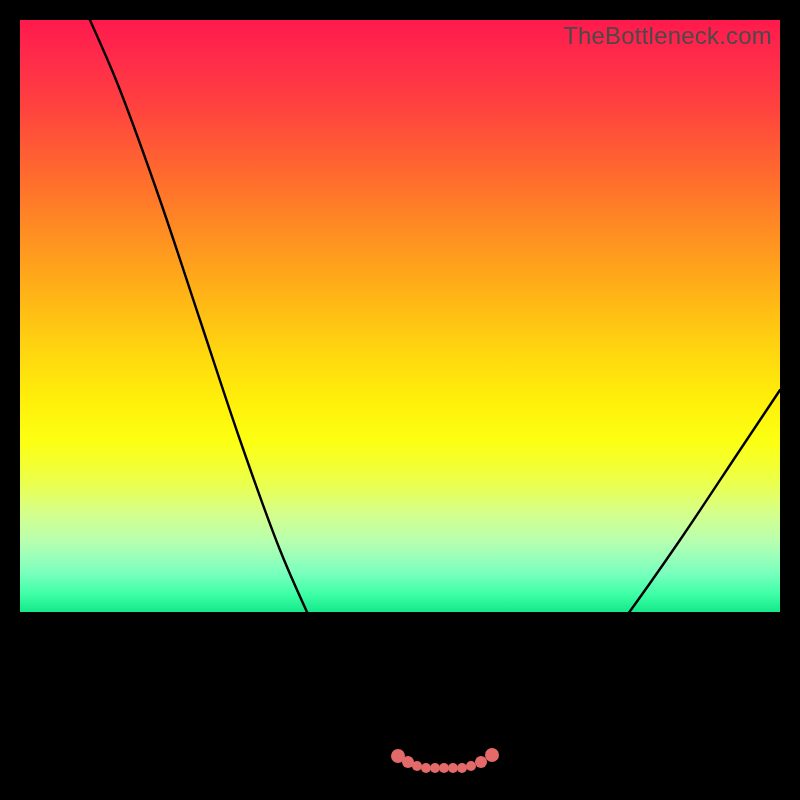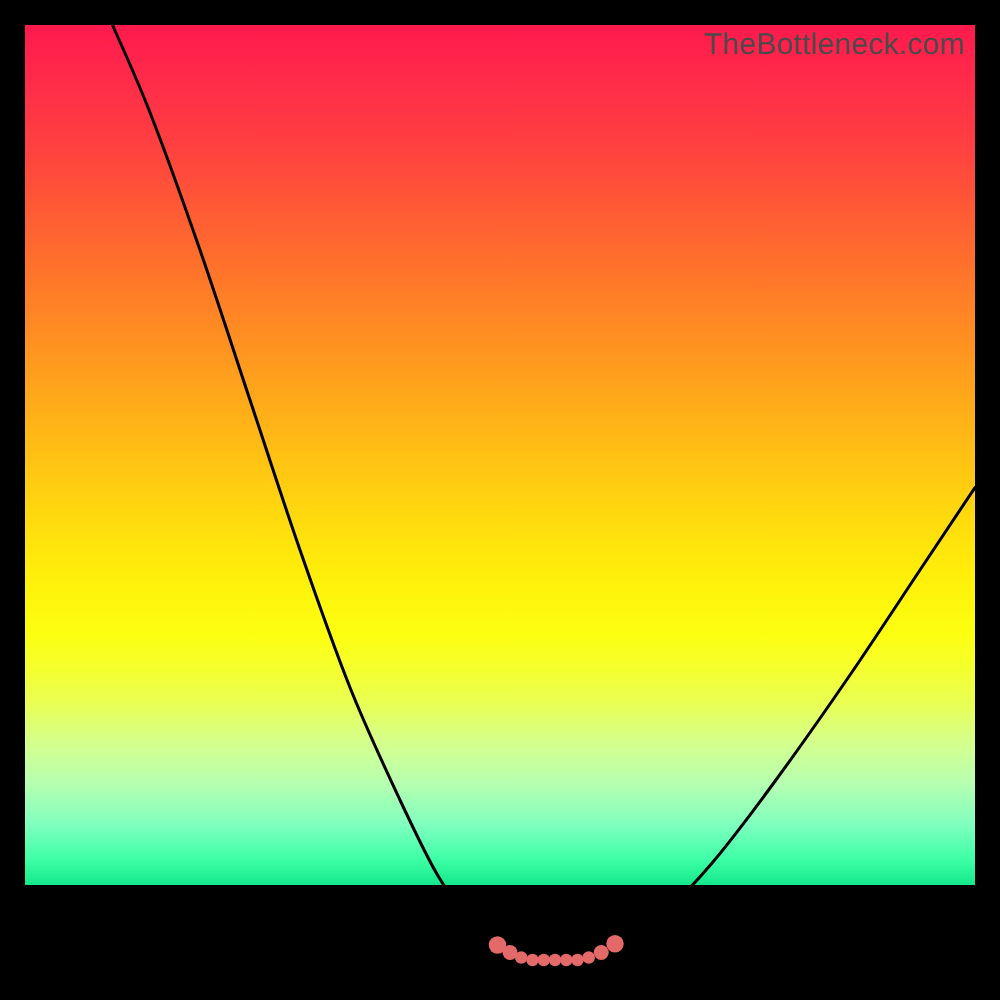--- a/index.html
+++ b/index.html
@@ -17,21 +17,21 @@
     top: 0;
     width: 800px;
     height: 800px;
     background: #000;
   }
   .plot {
     position: absolute;
     left: 20px;
     top: 20px;
     width: 760px;
-    height: 688px;
+    height: 592px;
     background: linear-gradient(to bottom,
       #ff1a4d 0%,
       #ff2a4a 6%,
       #ff4040 14%,
       #ff6a2e 26%,
       #ff8e22 36%,
       #ffb217 46%,
       #ffd60f 56%,
       #ffef0a 64%,
       #fcff12 71%,

